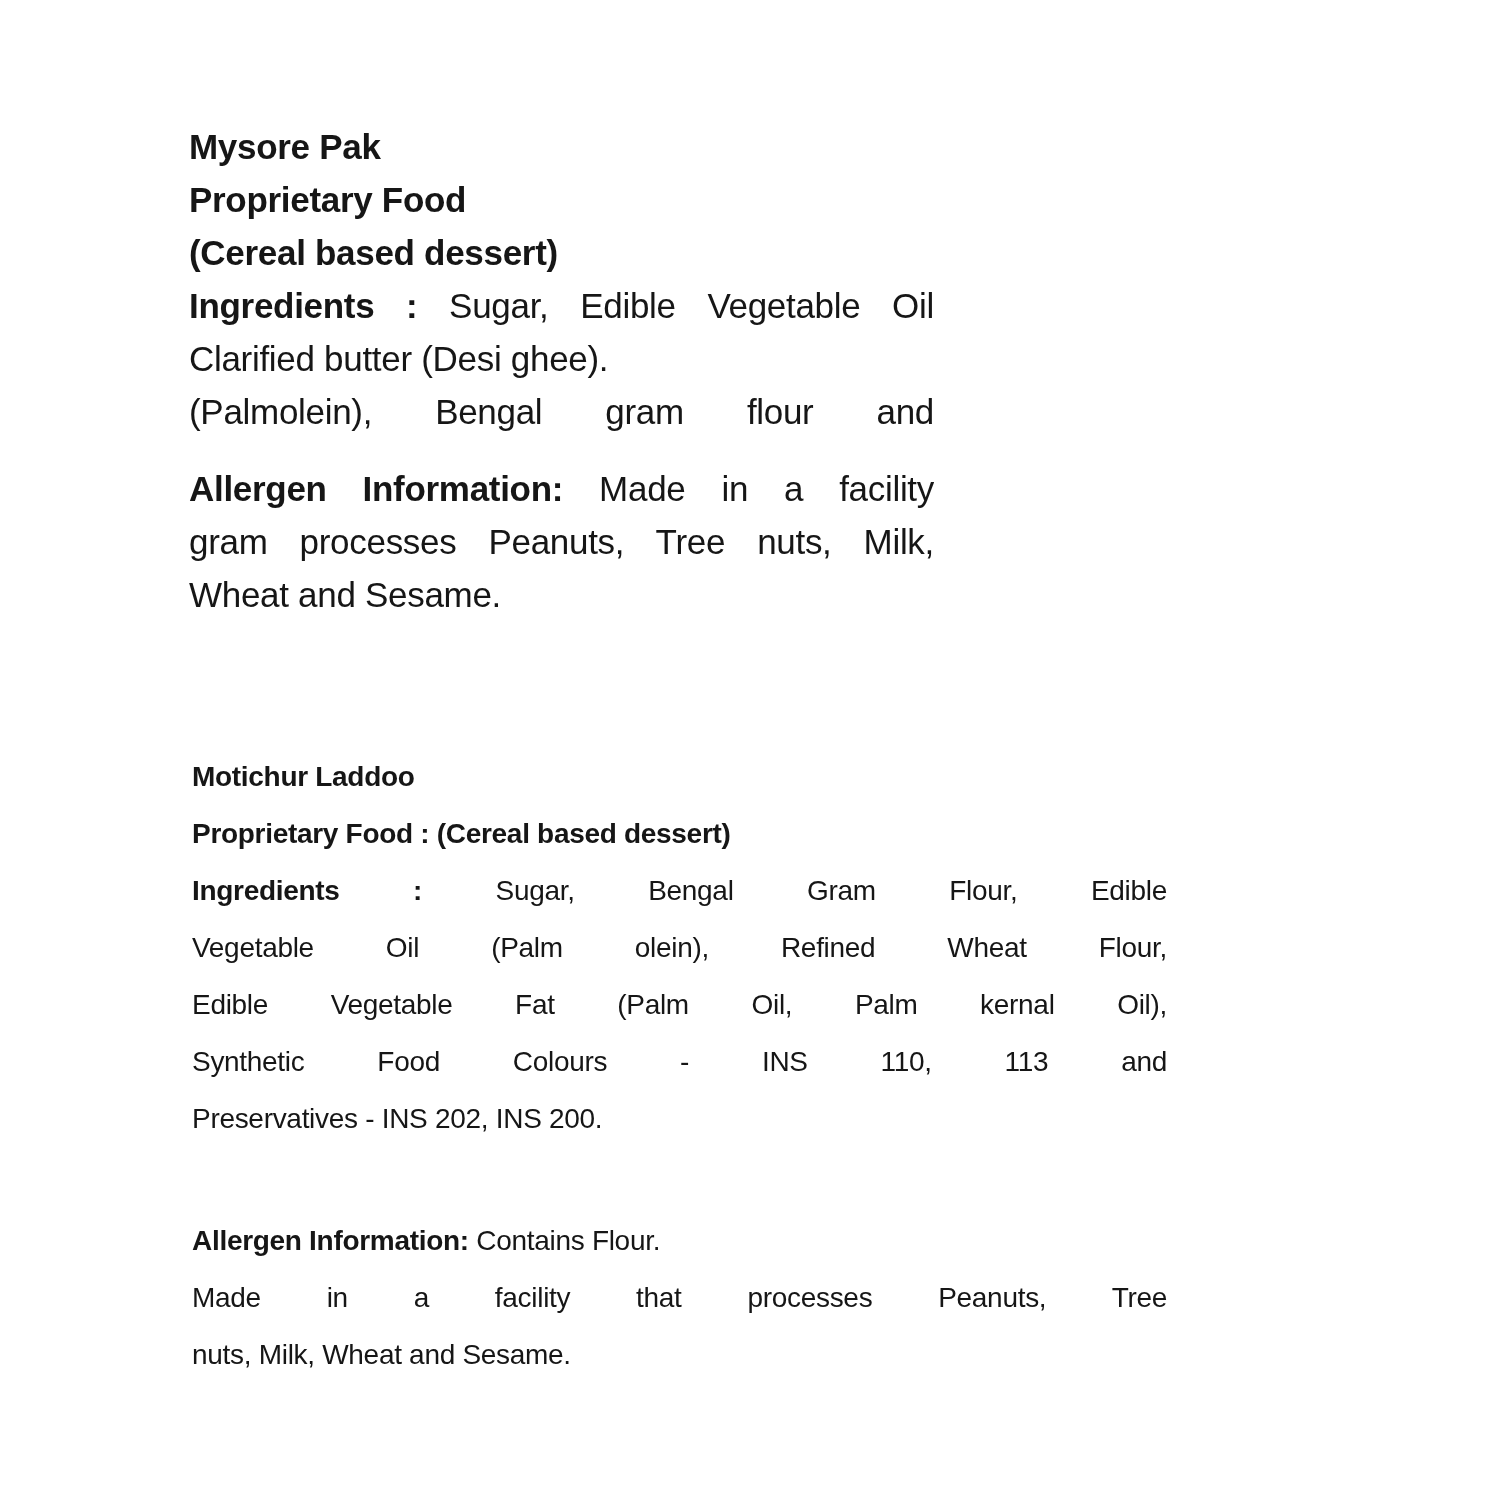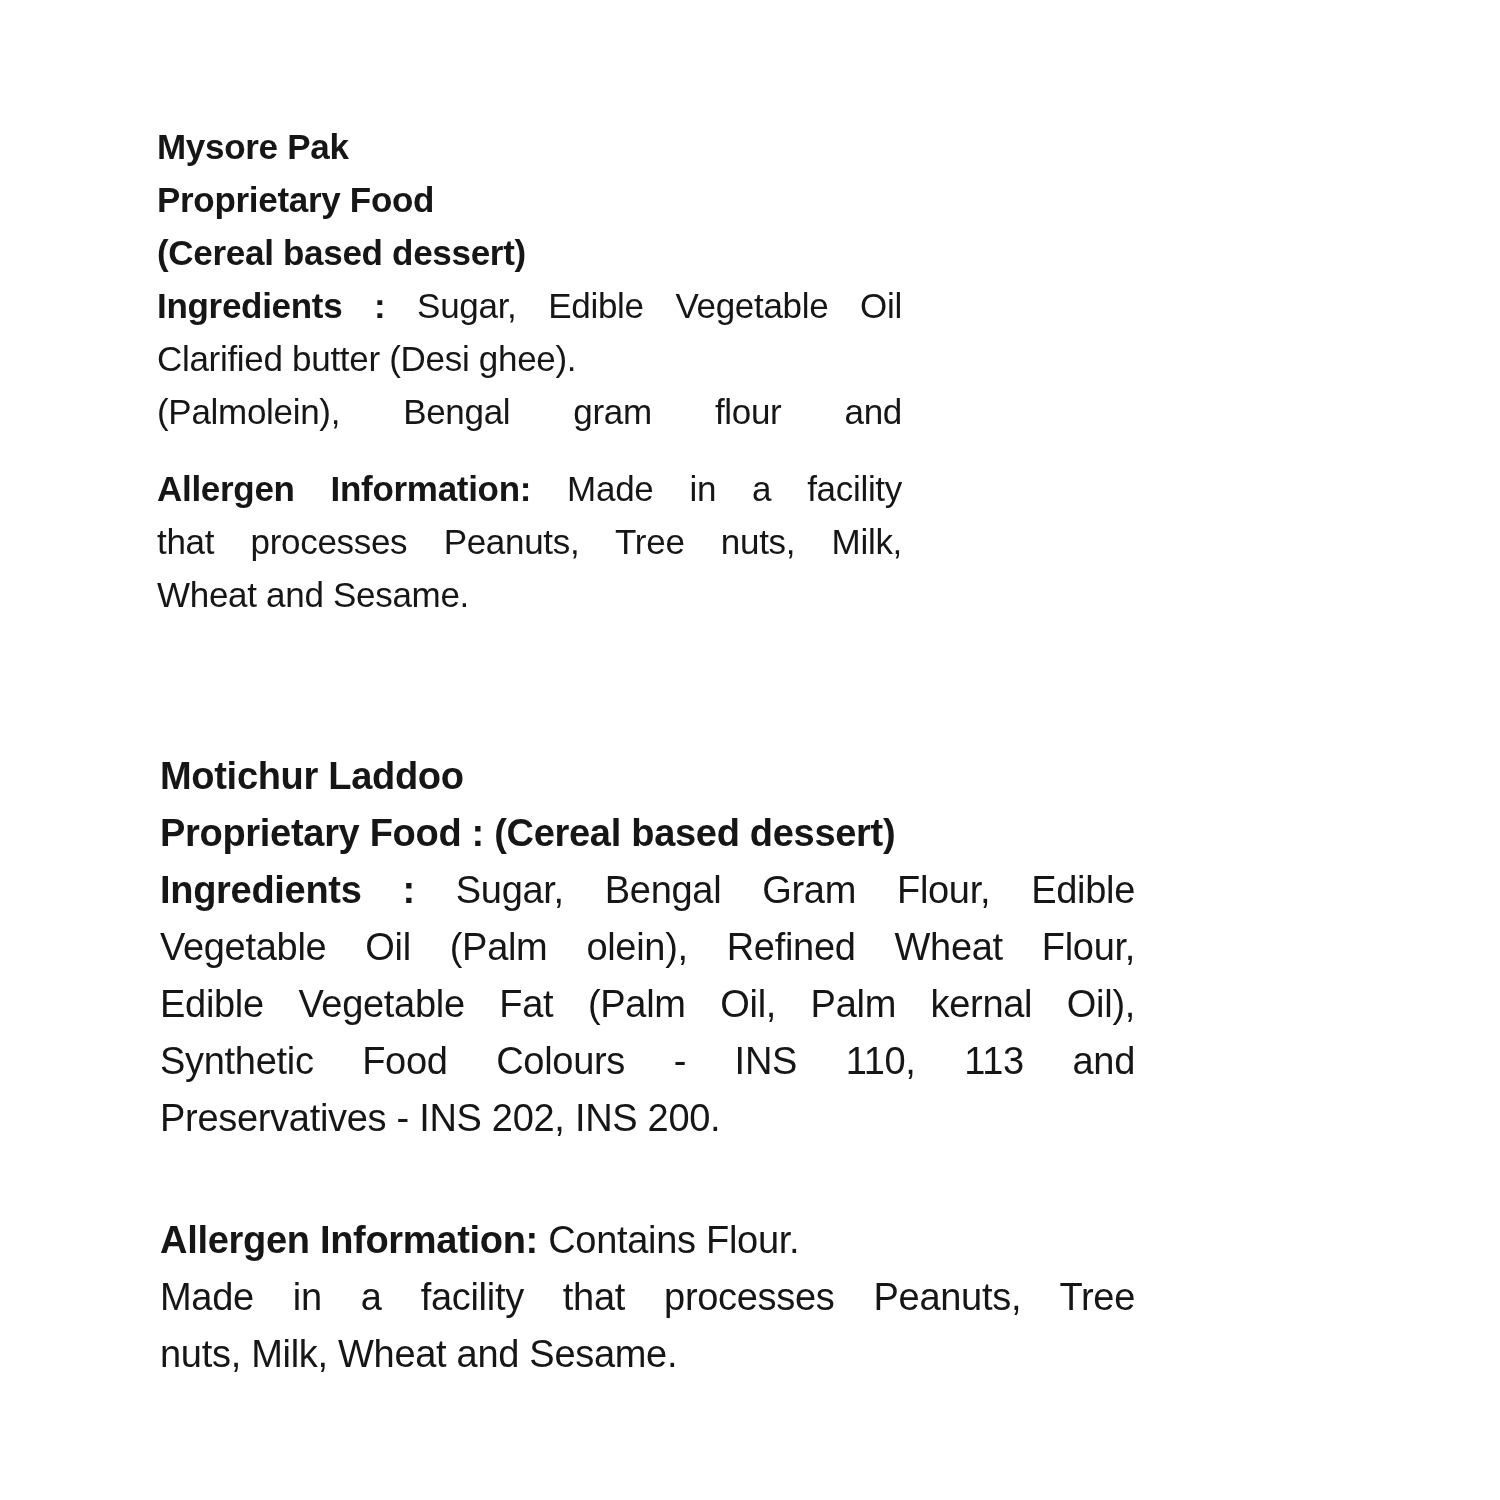--- a/index.html
+++ b/index.html
@@ -7,37 +7,38 @@
     padding: 0;
     background: #ffffff;
   }
   .page {
     position: relative;
     width: 1390px;
     height: 1500px;
     background: #ffffff;
     font-family: "Liberation Sans", sans-serif;
     color: #161616;
+    margin-left: 32px;
   }
   .product-block {
     position: absolute;
   }
   .block-mysore {
     left: 157px;
     top: 120px;
     width: 745px;
     font-size: 35px;
     line-height: 53px;
     letter-spacing: -0.3px;
   }
   .block-motichur {
     left: 160px;
     top: 748px;
     width: 975px;
-    font-size: 38px;
+    font-size: 28px;
     line-height: 57px;
     letter-spacing: -0.3px;
   }
   .line {
     text-align: left;
     white-space: nowrap;
   }
   .line.just {
     white-space: normal;
     text-align: justify;
@@ -67,21 +68,21 @@
     <div class="line b">(Cereal based dessert)</div>
 
     <div>
       <div class="line just"><span class="b">Ingredients : </span><span>Sugar, Edible Vegetable Oil</span></div>
       <div class="line">Clarified butter (Desi ghee).</div>
       <div class="line just">(Palmolein), Bengal gram flour and</div>
     </div>
 
     <div class="allergen-mysore">
       <div class="line just"><span class="b">Allergen Information: </span><span>Made in a facility</span></div>
-      <div class="line just">that processes Peanuts, Tree nuts, Milk,</div>
+      <div class="line just">gram processes Peanuts, Tree nuts, Milk,</div>
       <div class="line">Wheat and Sesame.</div>
     </div>
   </section>
 
   <section class="product-block block-motichur">
     <div class="line b">Motichur Laddoo</div>
     <div class="line b">Proprietary Food : (Cereal based dessert)</div>
 
     <div>
       <div class="line just"><span class="b">Ingredients : </span><span>Sugar, Bengal Gram Flour, Edible</span></div>

